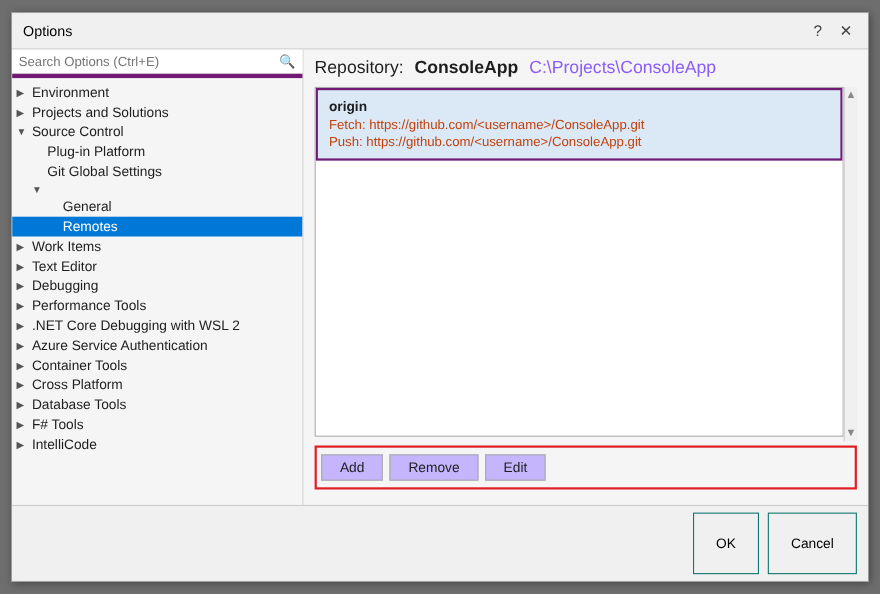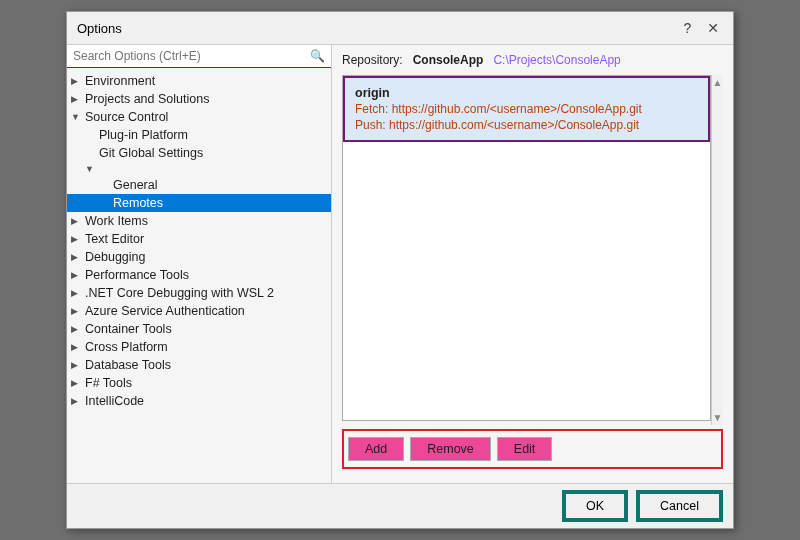--- a/index.html
+++ b/index.html
@@ -9,21 +9,21 @@
       justify-content: center;
       align-items: center;
       width: 800px;
       height: 540px;
       font-family: 'Segoe UI', Tahoma, Geneva, Verdana, sans-serif;
       font-size: 13px;
     }
     .dialog {
       background: #f0f0f0;
       border: 1px solid #999;
-      width: 668px;
+      width: 780px;
       height: 518px;
       display: flex;
       flex-direction: column;
       box-shadow: 2px 2px 8px rgba(0,0,0,0.4);
     }
     .title-bar {
       background: #f0f0f0;
       display: flex;
       align-items: center;
       justify-content: space-between;
@@ -62,21 +62,21 @@
     .left-panel {
       width: 265px;
       border-right: 1px solid #ccc;
       display: flex;
       flex-direction: column;
       background: #f5f5f5;
     }
     .search-box {
       display: flex;
       align-items: center;
-      border-bottom: 1px solid #701a75;
+      border-bottom: 4px solid #701a75;
       padding: 4px 6px;
       gap: 4px;
       background: #fff;
     }
     .search-input {
       flex: 1;
       border: none;
       outline: none;
       font-size: 12px;
       color: #999;
@@ -119,21 +119,21 @@
       display: flex;
       flex-direction: column;
       padding: 8px 10px;
       background: #f5f5f5;
     }
     .repo-header {
       display: flex;
       align-items: center;
       gap: 10px;
       margin-bottom: 8px;
-      font-size: 12px;
+      font-size: 16px;
       color: #1e1e1e;
     }
     .repo-name { font-weight: bold; }
     .repo-path { color: #8b5cf6; }
     .remote-list {
       flex: 1;
       border: 1px solid #aaa;
       background: #fff;
       overflow-y: auto;
       margin-bottom: 4px;
@@ -161,39 +161,39 @@
     .action-buttons-row {
       display: flex;
       align-items: center;
       gap: 6px;
       padding: 6px 4px;
       border: 2px solid #e01c24;
       margin-bottom: 6px;
     }
     .action-btn {
       padding: 4px 16px;
-      background: #ec4899;
+      background: #c4b5fd;
       border: 1px solid #aaa;
       cursor: pointer;
       font-size: 12.5px;
       color: #1e1e1e;
     }
     
     .dialog-footer {
       display: flex;
       justify-content: flex-end;
       align-items: center;
       gap: 8px;
       padding: 6px 10px;
       border-top: 1px solid #ccc;
       background: #f0f0f0;
     }
     .footer-btn {
-      padding: 5px 20px;
-      border: 4px solid #0f766e;
+      padding: 20px 20px;
+      border: 1px solid #0f766e;
       background: #f0f0f0;
       cursor: pointer;
       font-size: 12.5px;
     }
     .footer-btn.primary {
       background: #f0f0f0;
     }
     
     .tree-area::-webkit-scrollbar { width: 8px; }
     .tree-area::-webkit-scrollbar-track { background: #f0f0f0; }

